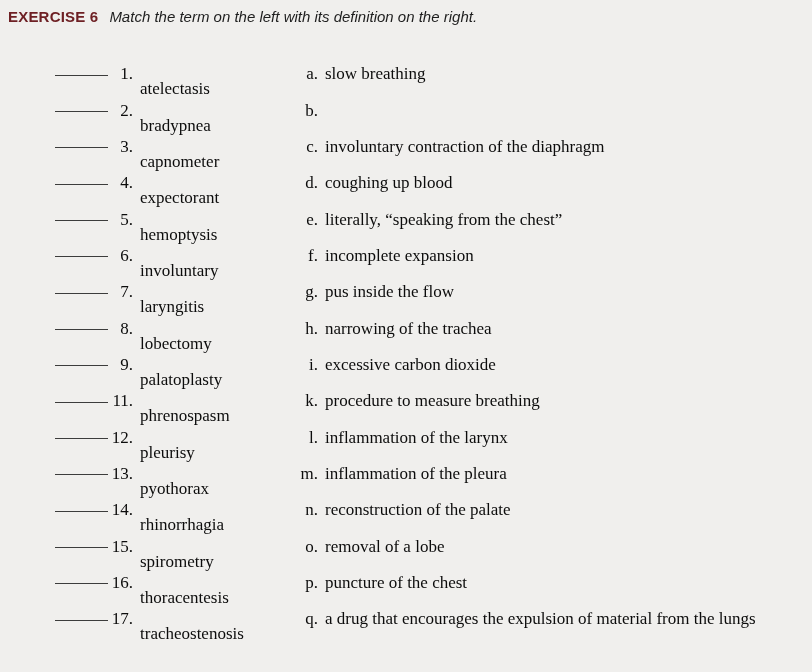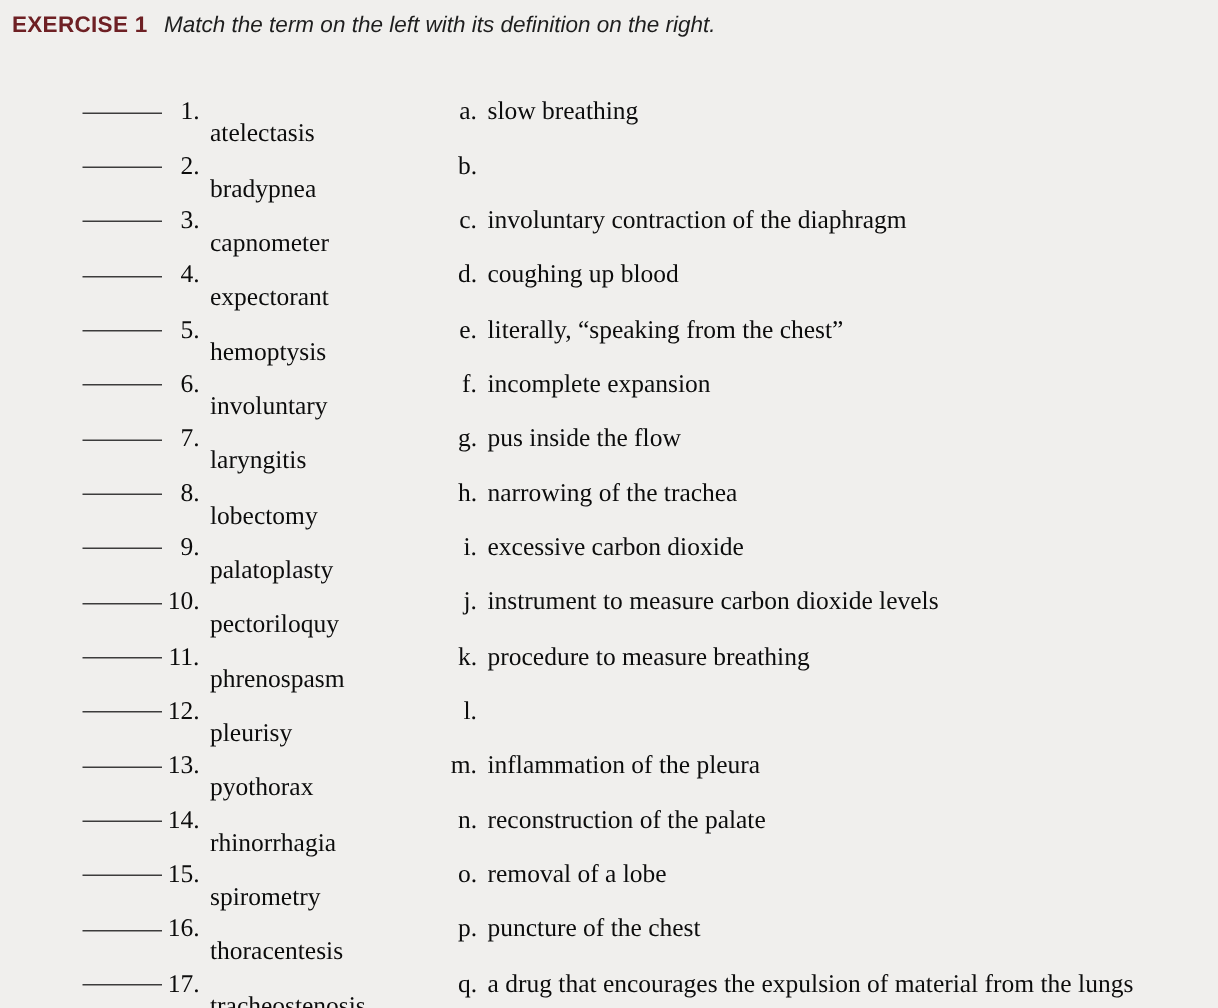--- a/index.html
+++ b/index.html
@@ -80,21 +80,21 @@
     padding-left: 7px;
     font-size: 17px;
     color: #0c0c0c;
     white-space: nowrap;
   }
 </style>
 </head>
 <body>
 
 <div class="header">
-  <span class="exercise-label">EXERCISE 1</span>
+  <span class="exercise-label">EXERCISE 6</span>
   <span class="instruction">Match the term on the left with its definition on the right.</span>
 </div>
 
 <div class="match-list">
   <div class="row">
     <span class="blank-line"></span>
     <span class="num">1.</span>
     <span class="term">atelectasis</span>
     <span class="letter">a.</span>
     <span class="def">slow breathing</span>
@@ -156,41 +156,35 @@
   </div>
 
   <div class="row">
     <span class="blank-line"></span>
     <span class="num">9.</span>
     <span class="term">palatoplasty</span>
     <span class="letter">i.</span>
     <span class="def">excessive carbon dioxide</span>
   </div>
 
-  <div class="row">
-    <span class="blank-line"></span>
-    <span class="num">10.</span>
-    <span class="term">pectoriloquy</span>
-    <span class="letter">j.</span>
-    <span class="def">instrument to measure carbon dioxide levels</span>
-  </div>
 
   <div class="row">
     <span class="blank-line"></span>
     <span class="num">11.</span>
     <span class="term">phrenospasm</span>
     <span class="letter">k.</span>
     <span class="def">procedure to measure breathing</span>
   </div>
 
   <div class="row">
     <span class="blank-line"></span>
     <span class="num">12.</span>
     <span class="term">pleurisy</span>
     <span class="letter">l.</span>
+    <span class="def">inflammation of the larynx</span>
   </div>
 
   <div class="row">
     <span class="blank-line"></span>
     <span class="num">13.</span>
     <span class="term">pyothorax</span>
     <span class="letter">m.</span>
     <span class="def">inflammation of the pleura</span>
   </div>
 

